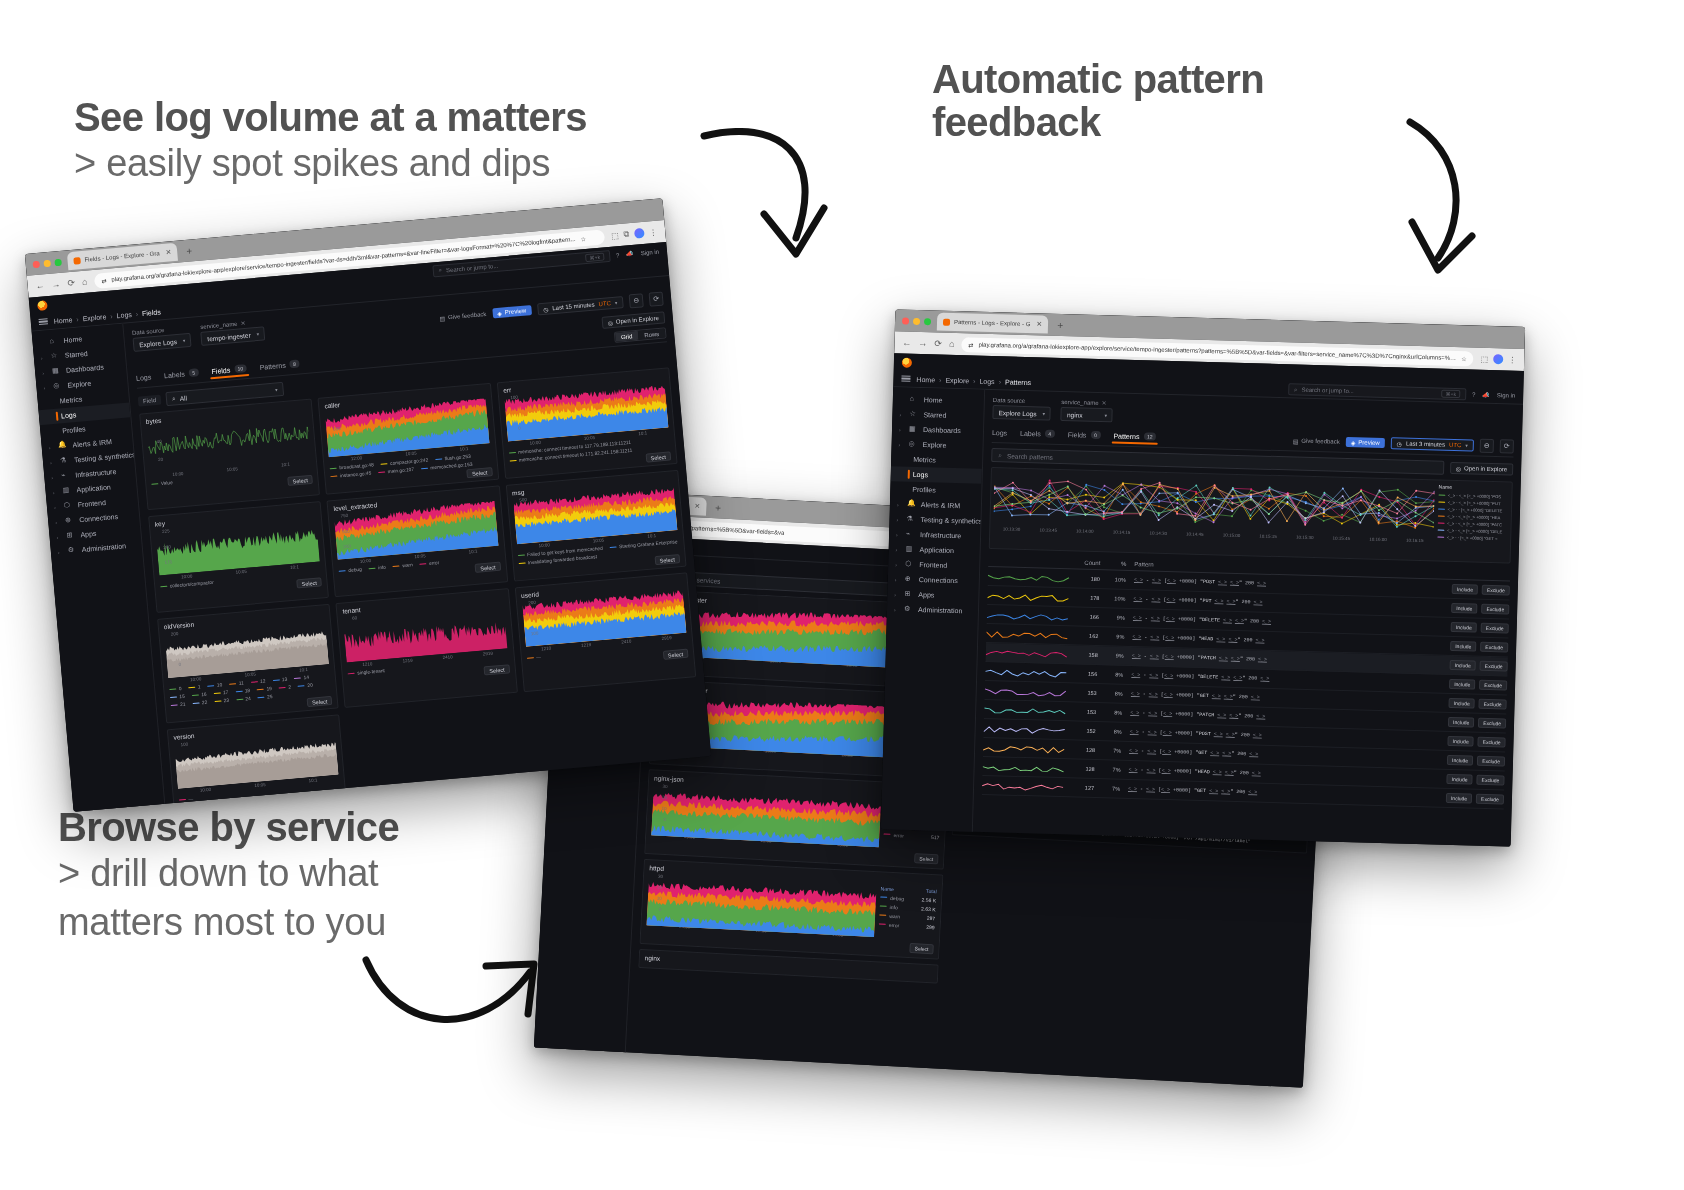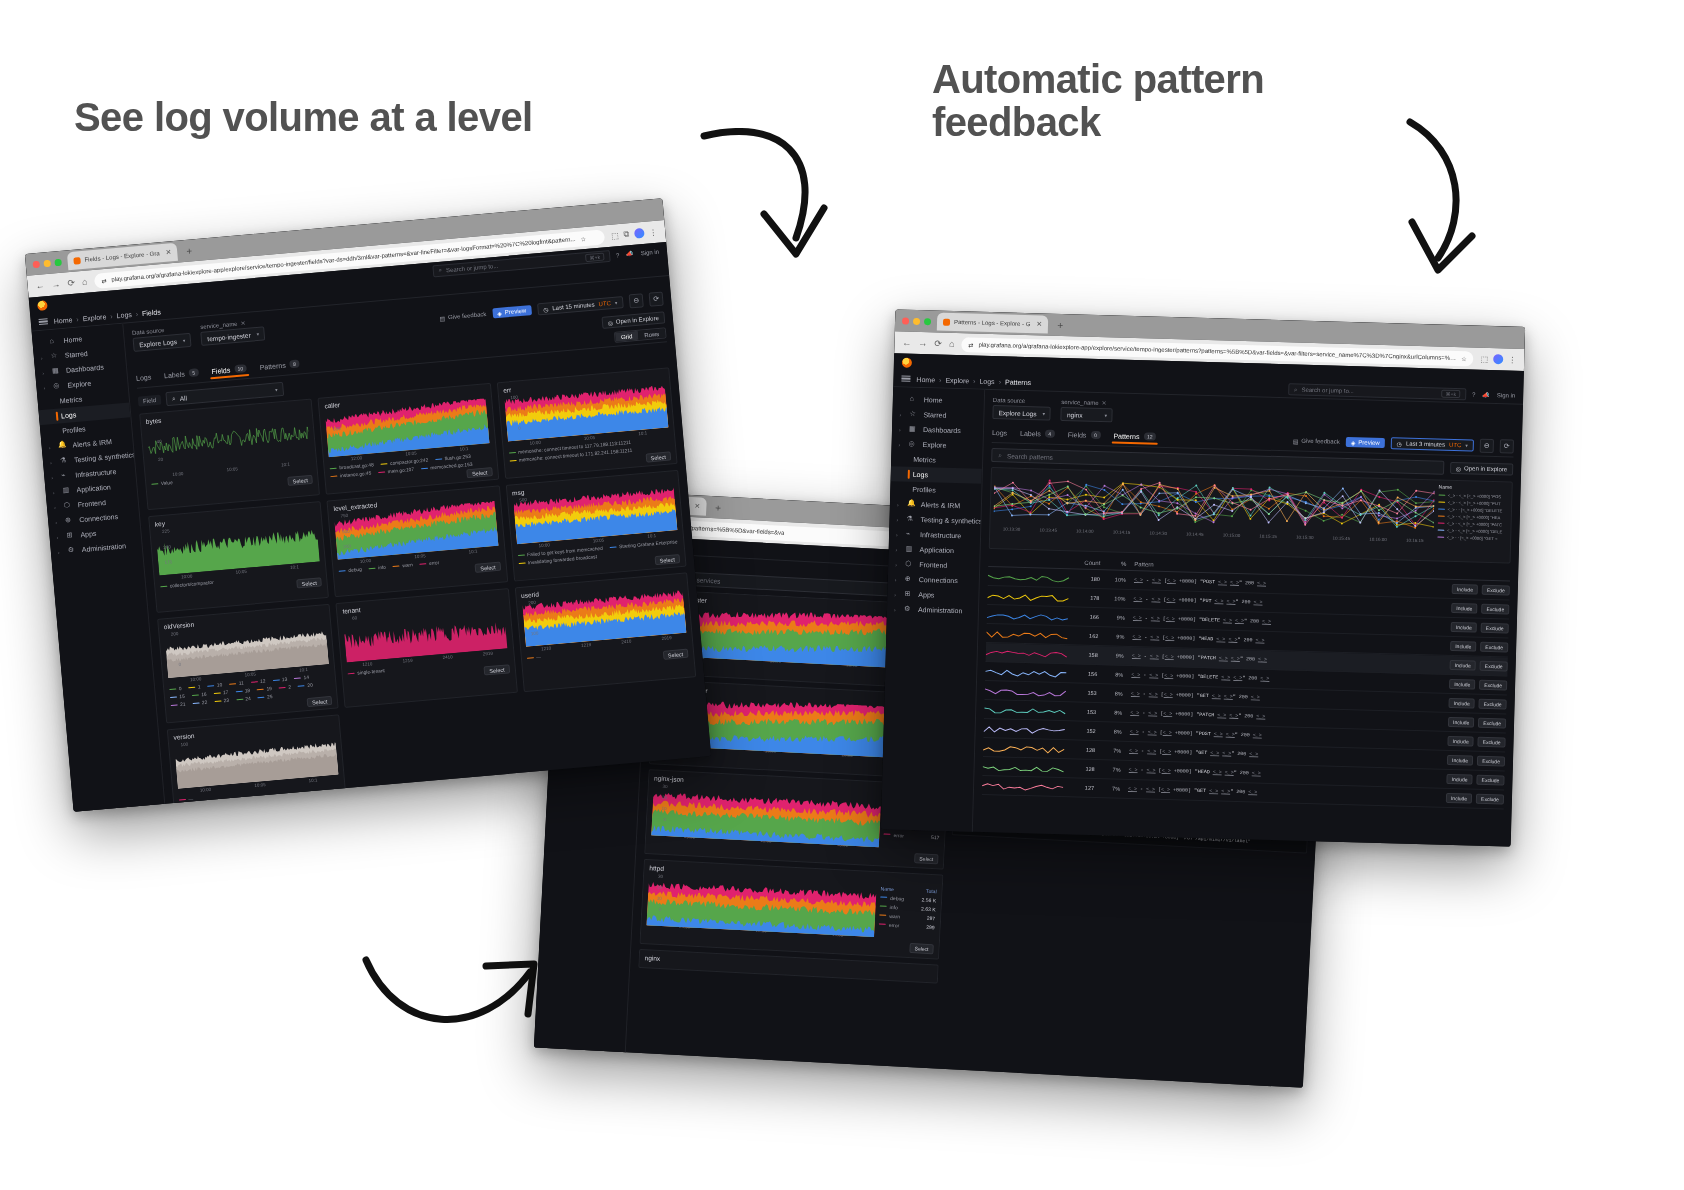--- a/index.html
+++ b/index.html
@@ -245,27 +245,31 @@
   #win-services {
     left:548px; top:508px; width:770px; height:560px;
     transform:rotate(3.0deg);
     transform-origin:center center;
   }
 </style>
 </head>
 <body>
 
 <div class="callout" id="callout-volume">
-  <div class="hl">See log volume at a level</div>
+  <div class="hl">See log volume at a matters</div>
+  <div class="sub">&gt; easily spot spikes and dips</div>
 </div>
 <div class="callout" id="callout-pattern">
   <div class="hl">Automatic pattern
 feedback</div>
 </div>
 <div class="callout" id="callout-browse">
+  <div class="hl">Browse by service</div>
+  <div class="sub">&gt; drill down to what
+matters most to you</div>
 </div>
 
 <svg class="arrow" id="arrow-volume" width="160" height="170" viewBox="0 0 160 170">
   <path d="M4 8 C78 -10 126 26 96 110" fill="none" stroke="#111" stroke-width="7" stroke-linecap="round"></path>
   <path d="M64 86 L96 126 L124 80" fill="none" stroke="#111" stroke-width="7" stroke-linecap="round" stroke-linejoin="round"></path>
 </svg>
 <svg class="arrow" id="arrow-pattern" width="120" height="190" viewBox="0 0 120 190">
   <path d="M20 4 C72 34 78 96 48 140" fill="none" stroke="#111" stroke-width="7" stroke-linecap="round"></path>
   <path d="M22 104 L48 152 L82 118" fill="none" stroke="#111" stroke-width="7" stroke-linecap="round" stroke-linejoin="round"></path>
 </svg>

